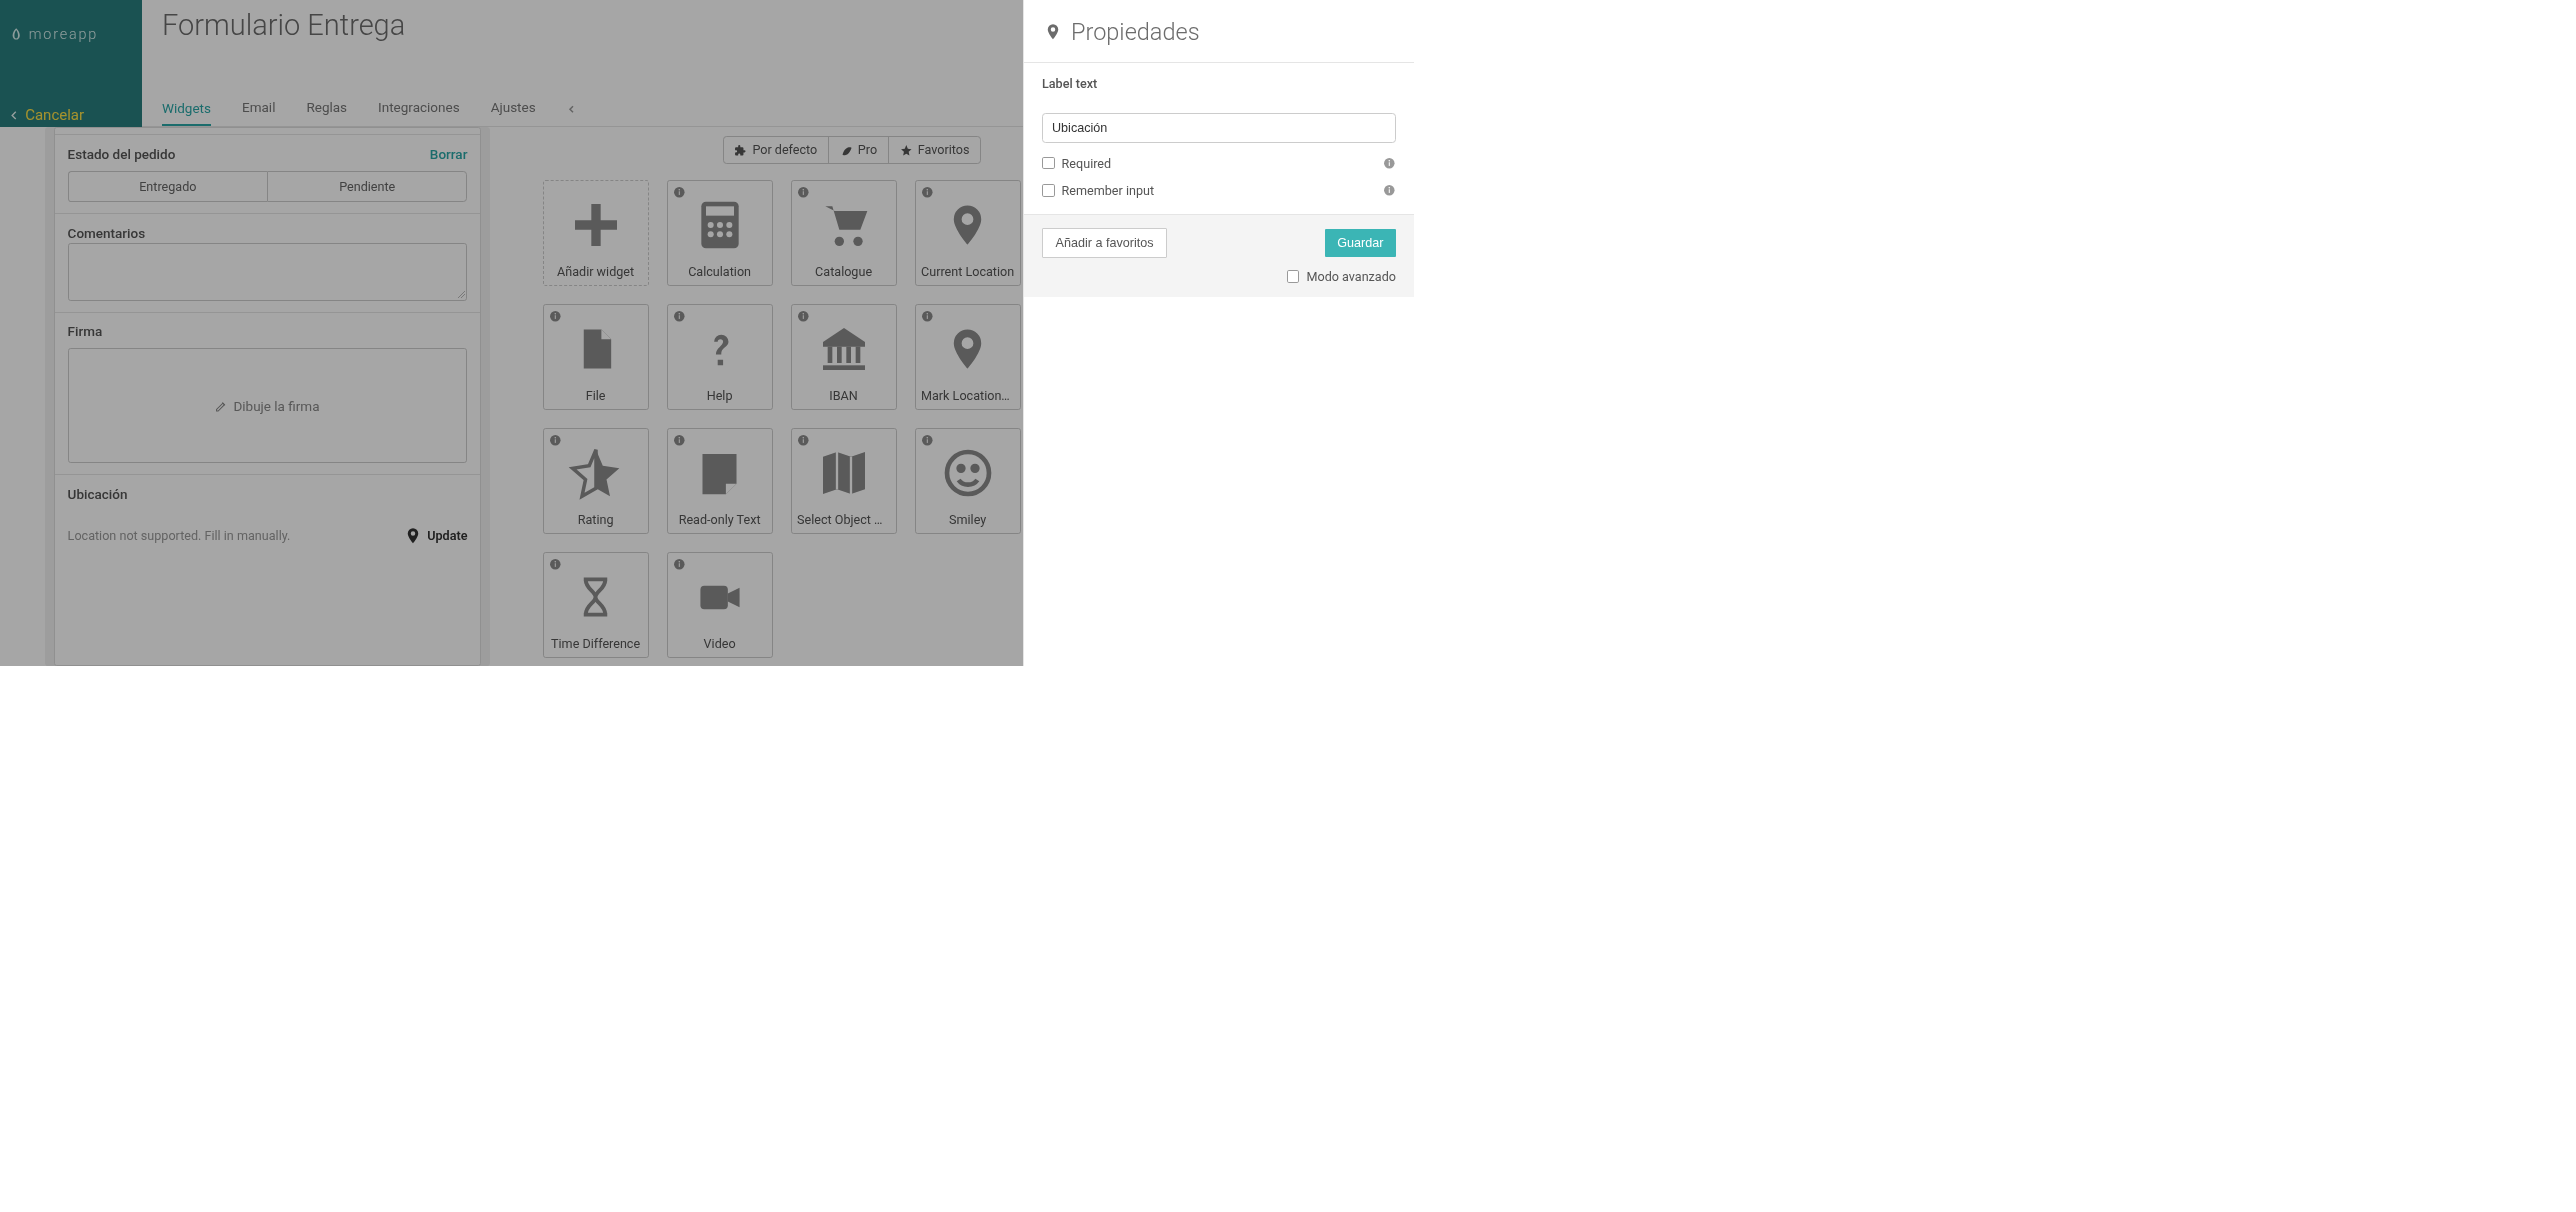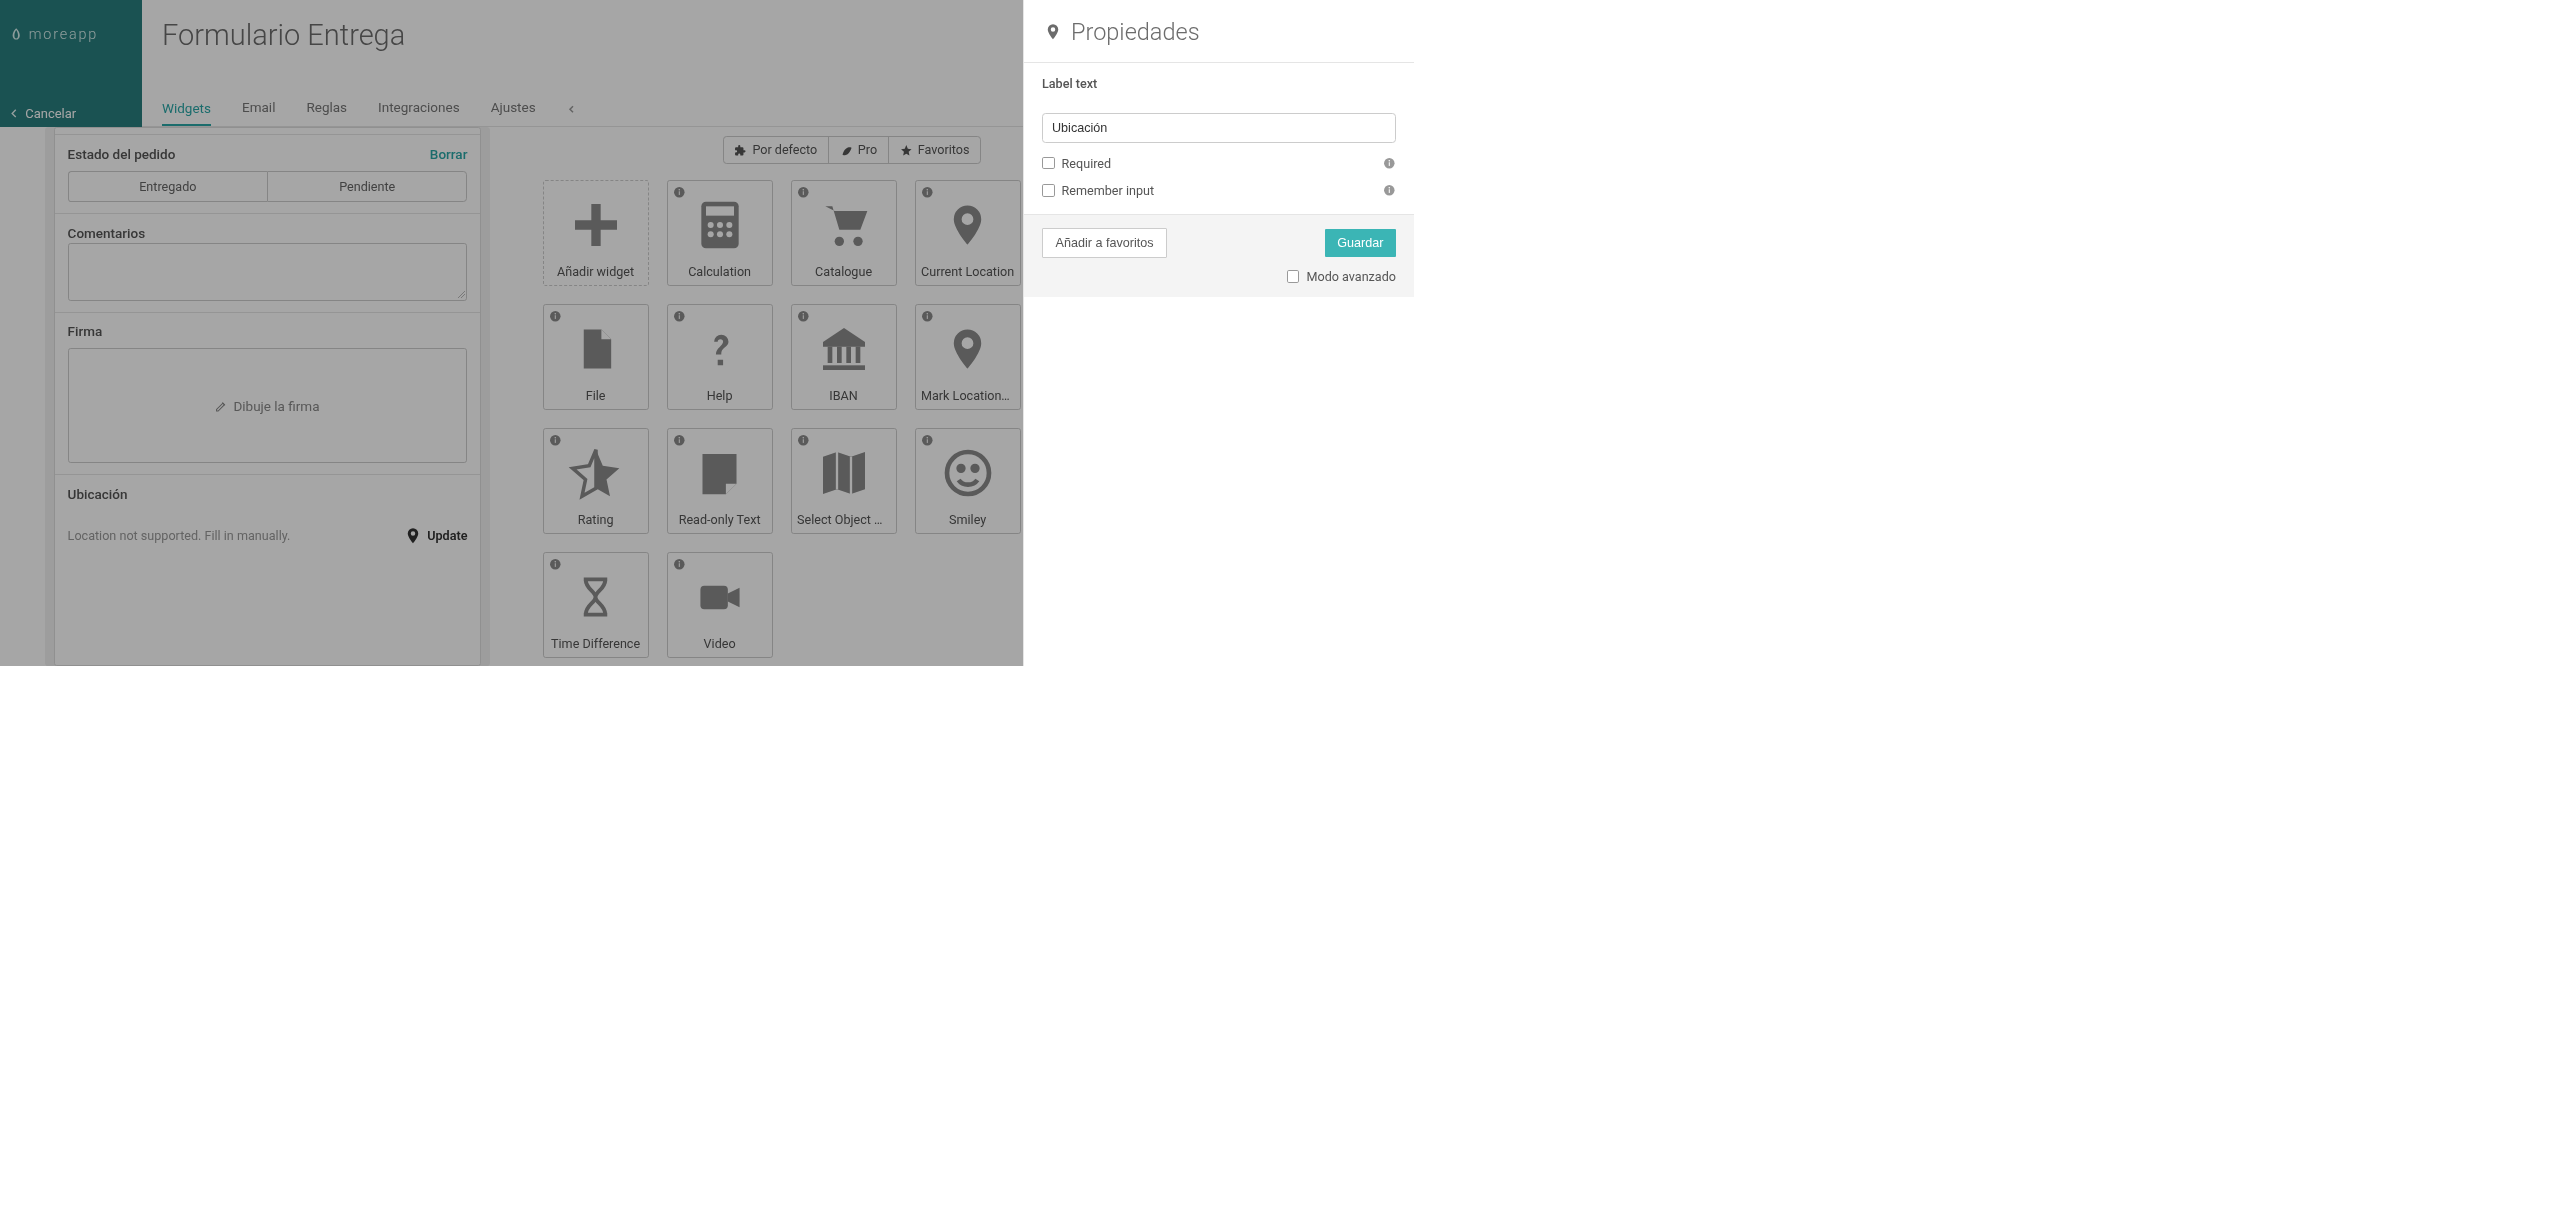--- a/index.html
+++ b/index.html
@@ -32,39 +32,39 @@
     font-weight: 300;
     letter-spacing: 1.8px;
     font-size: 14.4px;
   }
   .logo-icon { width: 14.4px; height: 14.4px; }
   .cancel {
     margin-top: 63px;
     display: flex;
     align-items: center;
     gap: 5.4px;
-    color: #ffffff;
-    font-size: 13px;
+    color: #fde047;
+    font-size: 15px;
     cursor: pointer;
   }
 
   
   .header {
     position: absolute;
     left: 142px; top: 0;
     right: 0;
     height: 127px;
     background: #fff;
     border-bottom: 0.9px solid #e5e5e5;
   }
   .header h1 {
     font-size: 29px;
     font-weight: 300;
     color: #6c6c6c;
-    padding: 18px 20px 9px;
+    padding: 8px 20px 9px;
   }
   .tabs {
     display: flex;
     align-items: flex-end;
     gap: 31px;
     padding: 0 20px;
     position: absolute;
     bottom: 0;
     left: 0;
   }

